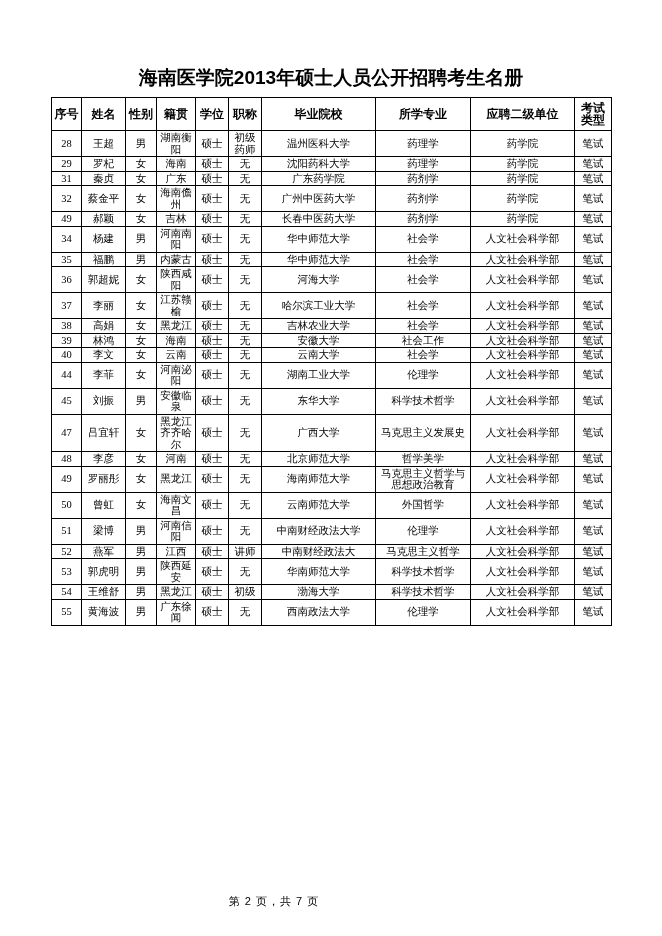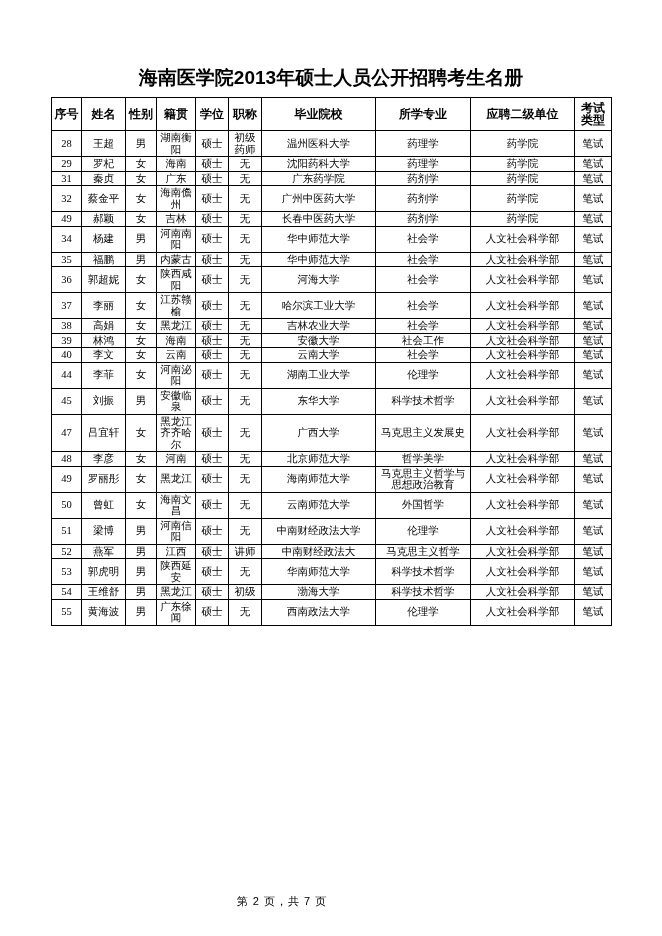--- a/index.html
+++ b/index.html
@@ -75,21 +75,21 @@
   col.c-title    { width: 33px; }
   col.c-school   { width: 114px; }
   col.c-major    { width: 95px; }
   col.c-unit     { width: 104px; }
   col.c-exam     { width: 37px; }
 
   .thick-top > td { border-top: 2px solid #000000; }
 
   .footer {
     position: absolute;
-    left: 8px;
+    left: 0;
     top: 894px;
     width: 548px;
     text-align: center;
     font-size: 11px;
     letter-spacing: 1px;
     font-family: "Liberation Sans", "DejaVu Sans", sans-serif;
   }
 </style>
 </head>
 <body>

